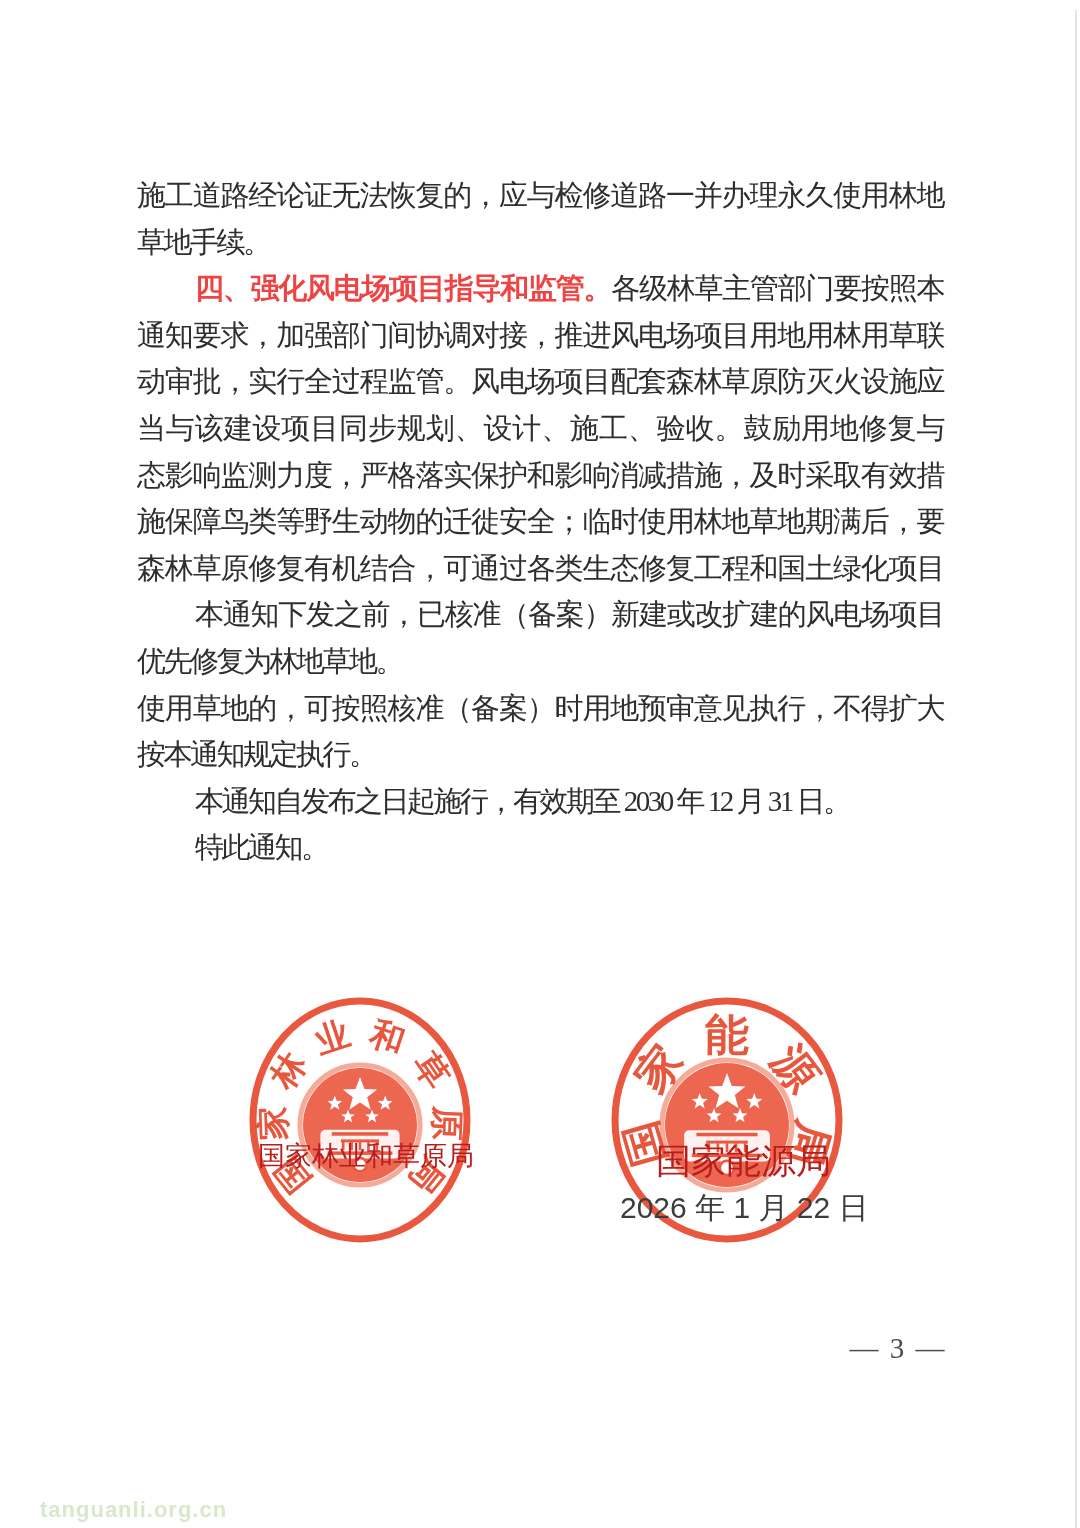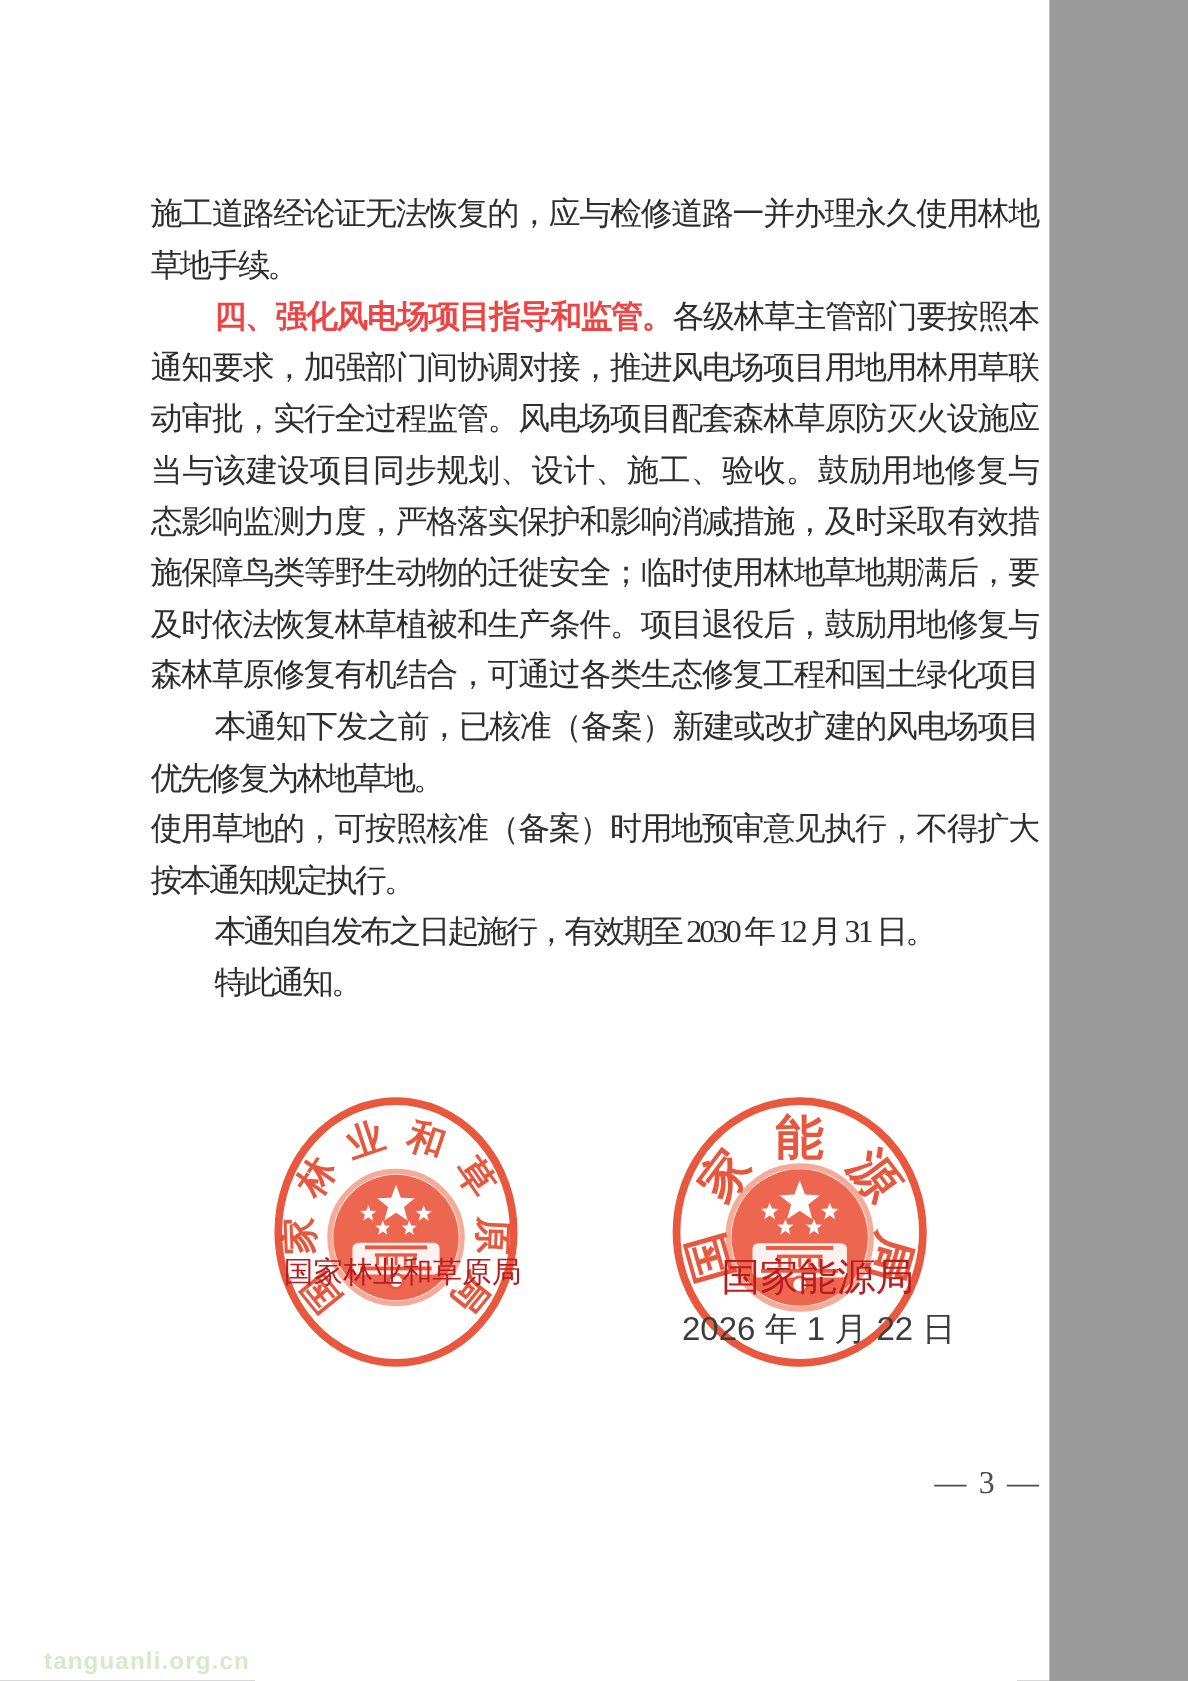--- a/index.html
+++ b/index.html
@@ -1,22 +1,21 @@
 <!DOCTYPE html>
 <html><head>
 <meta charset="utf-8">
 <style>
   html,body{margin:0;padding:0;background:#9a9a9a;}
   .page{
     position:relative;
-    width:942px;height:1528px;
+    width:1080px;height:1528px;
     background:#ffffff;
     overflow:hidden;
     font-family:"Liberation Serif", serif;
-    padding-left:12px;
   }
   
   .doc-body{
     position:absolute;left:137px;top:172px;width:806px;
     color:#2e2e2e;
     font-size:29px;
     letter-spacing:-2.5px;
     line-height:46.6px;
   }
   .ln{height:46.6px;overflow:visible;white-space:nowrap;}
@@ -78,21 +77,20 @@
 
   <div class="doc-body" id="doc-body">
       <div class="ln fill">施工道路经论证无法恢复的，应与检修道路一并办理永久使用林地</div>
       <div class="ln">草地手续。</div>
       <div class="ln fill indent"><span class="bold-run">四、强化风电场项目指导和监管。</span>各级林草主管部门要按照本</div>
       <div class="ln fill">通知要求，加强部门间协调对接，推进风电场项目用地用林用草联</div>
       <div class="ln fill">动审批，实行全过程监管。风电场项目配套森林草原防灭火设施应</div>
       <div class="ln fill">当与该建设项目同步规划、设计、施工、验收。鼓励用地修复与</div>
       <div class="ln fill">态影响监测力度，严格落实保护和影响消减措施，及时采取有效措</div>
       <div class="ln fill">施保障鸟类等野生动物的迁徙安全；临时使用林地草地期满后，要</div>
-      <div class="ln fill">及时依法恢复林草植被和生产条件。项目退役后，鼓励用地修复与</div>
       <div class="ln fill">森林草原修复有机结合，可通过各类生态修复工程和国土绿化项目</div>
       <div class="ln fill indent">本通知下发之前，已核准（备案）新建或改扩建的风电场项目</div>
       <div class="ln">优先修复为林地草地。</div>
       <div class="ln fill">使用草地的，可按照核准（备案）时用地预审意见执行，不得扩大</div>
       <div class="ln">按本通知规定执行。</div>
       <div class="ln indent">本通知自发布之日起施行，有效期至 2030 年 12 月 31 日。</div>
       <div class="ln indent">特此通知。</div>
     </div>
 
   <div id="seal-layer">

